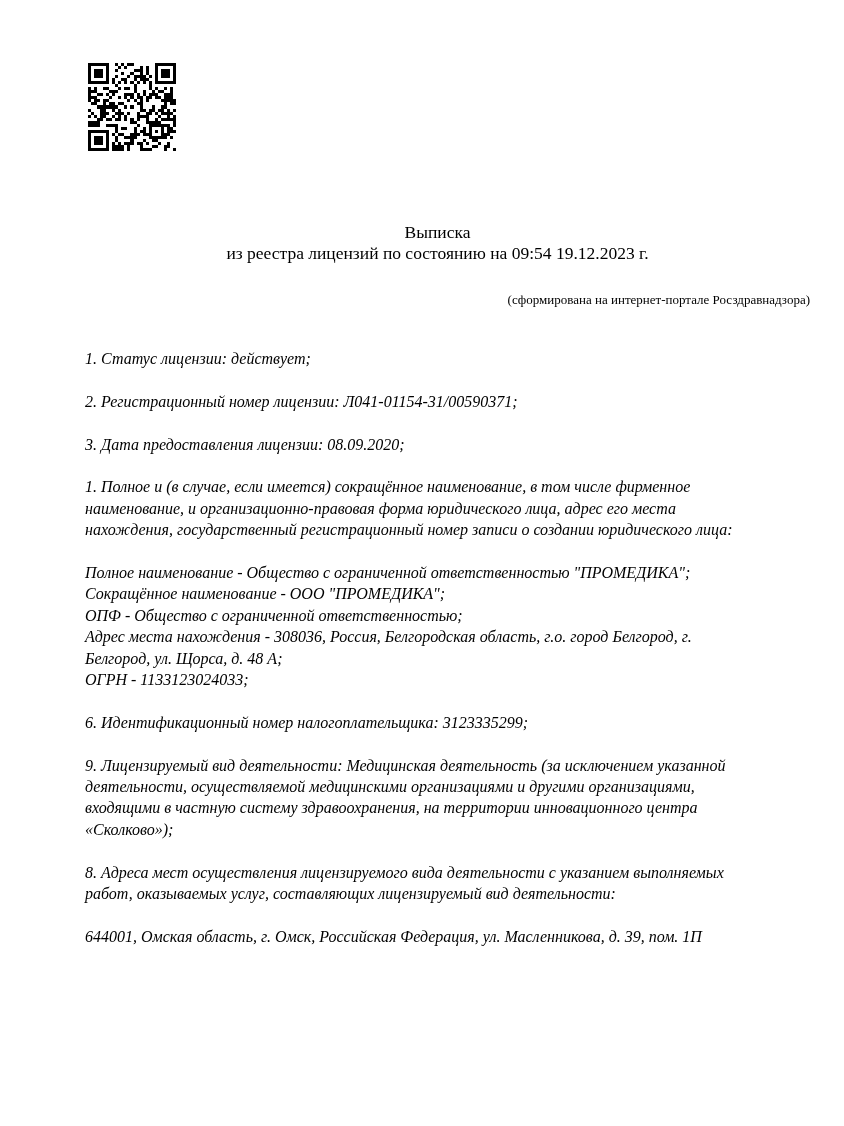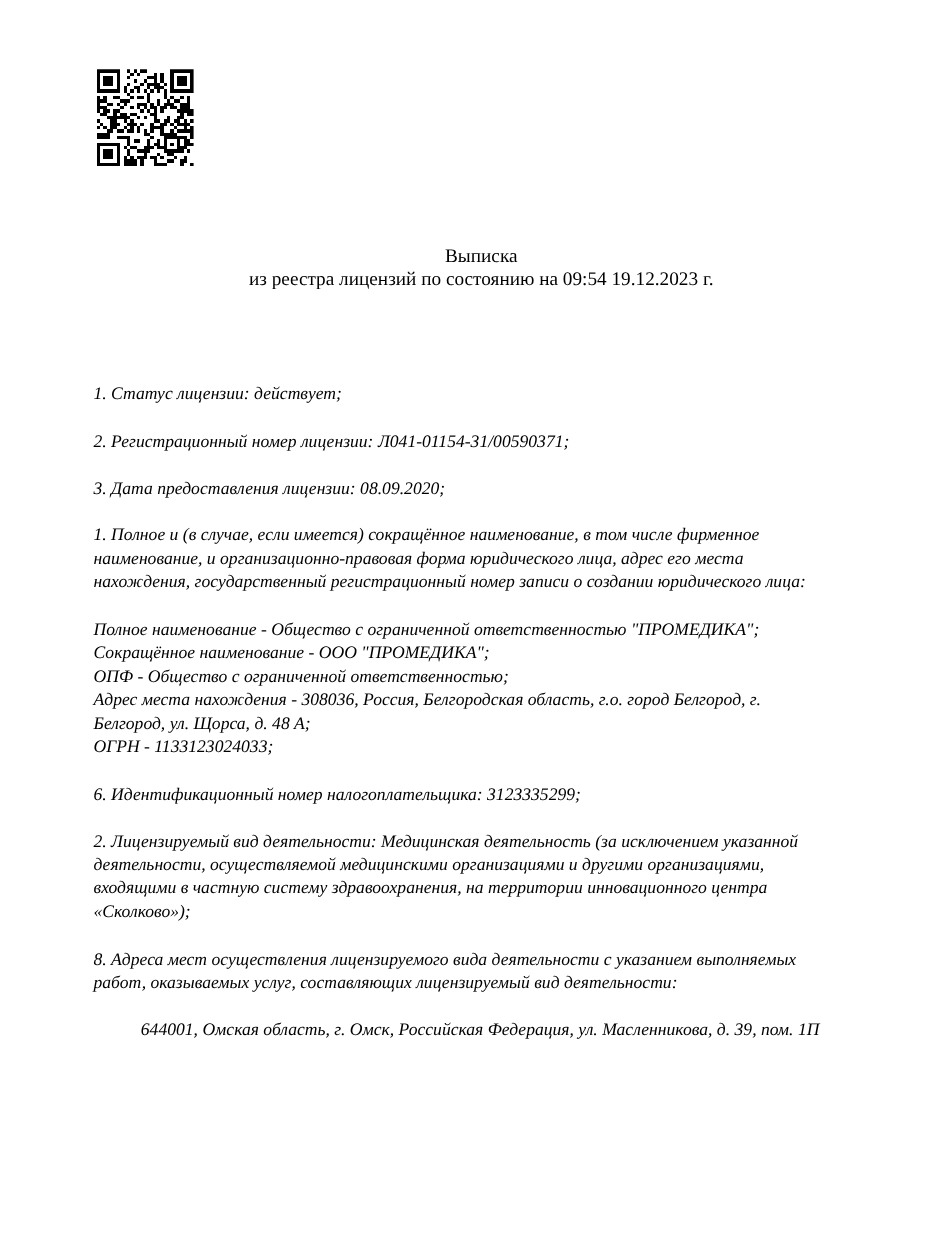--- a/index.html
+++ b/index.html
@@ -45,21 +45,21 @@
     left: 85px; top: 348px;
     width: 748px;
   }
   .doc-par {
     margin: 0 0 21.4px 0;
     font-size: 16px;
     line-height: 21.4px;
     white-space: pre-line;
     font-style: italic;
   }
-  .doc-par:last-child { margin-bottom: 0; margin-left: 43px; }
+  .doc-par:last-child { margin-bottom: 0; }
 </style>
 </head>
 <body>
 
 <div class="page">
 
   <div class="qr">
     <svg id="qr-svg" viewBox="0 0 29 29" shape-rendering="crispEdges" aria-hidden="true">
         <rect x="0" y="0" width="1" height="1" fill="#000000"></rect>
         <rect x="1" y="0" width="1" height="1" fill="#000000"></rect>
@@ -464,36 +464,37 @@
         <rect x="25" y="28" width="1" height="1" fill="#000000"></rect>
         <rect x="28" y="28" width="1" height="1" fill="#000000"></rect>
       </svg>
   </div>
 
   <div class="title-block">
     <div>Выписка</div>
     <div>из реестра лицензий по состоянию на 09:54 19.12.2023 г.</div>
   </div>
 
+  <div class="subtitle">(сформирована на интернет-портале Росздравнадзора)</div>
 
   <div class="doc-body">
     <p class="doc-par">1. Статус лицензии: действует;</p>
     <p class="doc-par">2. Регистрационный номер лицензии: Л041-01154-31/00590371;</p>
     <p class="doc-par">3. Дата предоставления лицензии: 08.09.2020;</p>
     <p class="doc-par">1. Полное и (в случае, если имеется) сокращённое наименование, в том числе фирменное
 наименование, и организационно-правовая форма юридического лица, адрес его места
 нахождения, государственный регистрационный номер записи о создании юридического лица:</p>
     <p class="doc-par">Полное наименование - Общество с ограниченной ответственностью "ПРОМЕДИКА";
 Сокращённое наименование - ООО "ПРОМЕДИКА";
 ОПФ - Общество с ограниченной ответственностью;
 Адрес места нахождения - 308036, Россия, Белгородская область, г.о. город Белгород, г.
 Белгород, ул. Щорса, д. 48 А;
 ОГРН - 1133123024033;</p>
     <p class="doc-par">6. Идентификационный номер налогоплательщика: 3123335299;</p>
-    <p class="doc-par">2. Лицензируемый вид деятельности: Медицинская деятельность (за исключением указанной
+    <p class="doc-par">9. Лицензируемый вид деятельности: Медицинская деятельность (за исключением указанной
 деятельности, осуществляемой медицинскими организациями и другими организациями,
 входящими в частную систему здравоохранения, на территории инновационного центра
 «Сколково»);</p>
     <p class="doc-par">8. Адреса мест осуществления лицензируемого вида деятельности с указанием выполняемых
 работ, оказываемых услуг, составляющих лицензируемый вид деятельности:</p>
     <p class="doc-par">644001, Омская область, г. Омск, Российская Федерация, ул. Масленникова, д. 39, пом. 1П</p>
   </div>
 
 </div>
 

